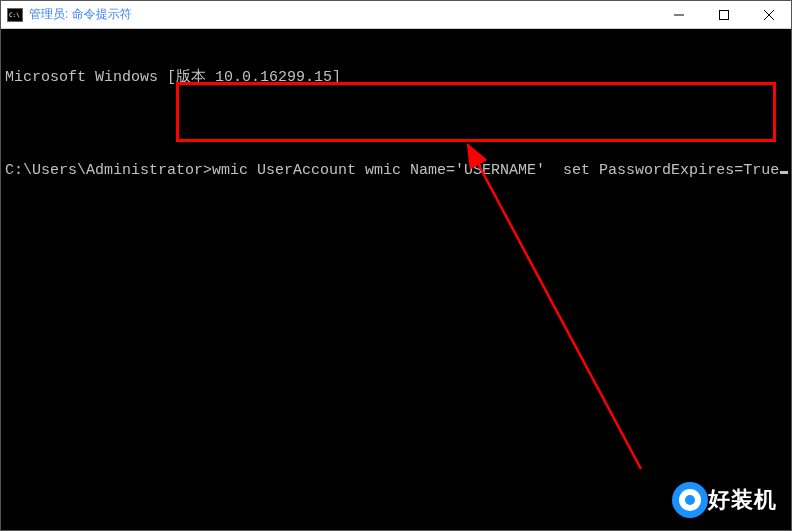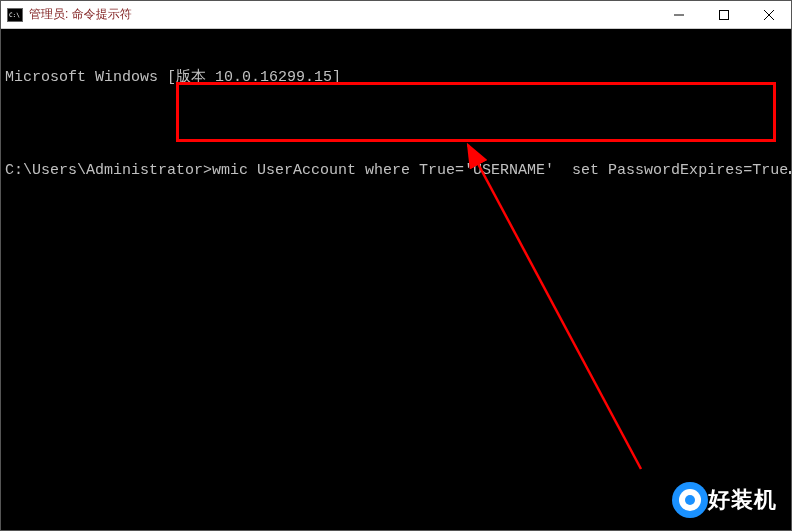--- a/index.html
+++ b/index.html
@@ -49,21 +49,21 @@
     }
     .cmd-icon::before {
       content: "C:\\";
       color: #fff;
       font-size: 6px;
       font-family: Consolas, monospace;
       line-height: 1;
     }
     .title-text {
       font-size: 12px;
-      color: #7f1d1d;
+      color: #3b82f6;
     }
     .window-controls {
       display: flex;
       height: 100%;
     }
     .win-btn {
       width: 45px;
       height: 100%;
       display: flex;
       align-items: center;
@@ -173,21 +173,21 @@
             <line x1="0" y1="0" x2="10" y2="10" stroke="#000" stroke-width="1"></line>
             <line x1="10" y1="0" x2="0" y2="10" stroke="#000" stroke-width="1"></line>
           </svg>
       </div>
     </div>
   </div>
 
   <div class="terminal">
     <div class="term-line">Microsoft Windows [版本 10.0.16299.15]</div>
     <div class="term-line"></div>
-    <div class="term-line"><span>C:\Users\Administrator&gt;</span><span>wmic UserAccount where True='USERNAME'  set PasswordExpires=True</span><span class="cursor"></span></div>
+    <div class="term-line"><span>C:\Users\Administrator&gt;</span><span>wmic UserAccount wmic Name='USERNAME'  set PasswordExpires=True</span><span class="cursor"></span></div>
 
     
     <div class="highlight-box" style="left:175px; top:53px; width:600px; height:60px;"></div>
 
     
     <svg class="annotation-line" style="left:0; top:0; width:790px; height:510px; position:absolute;">
       <defs>
         <marker id="arrowhead" markerWidth="10" markerHeight="8" refX="9" refY="4" orient="auto">
           <polygon points="0 0, 10 4, 0 8" fill="#f00"></polygon>
         </marker>

